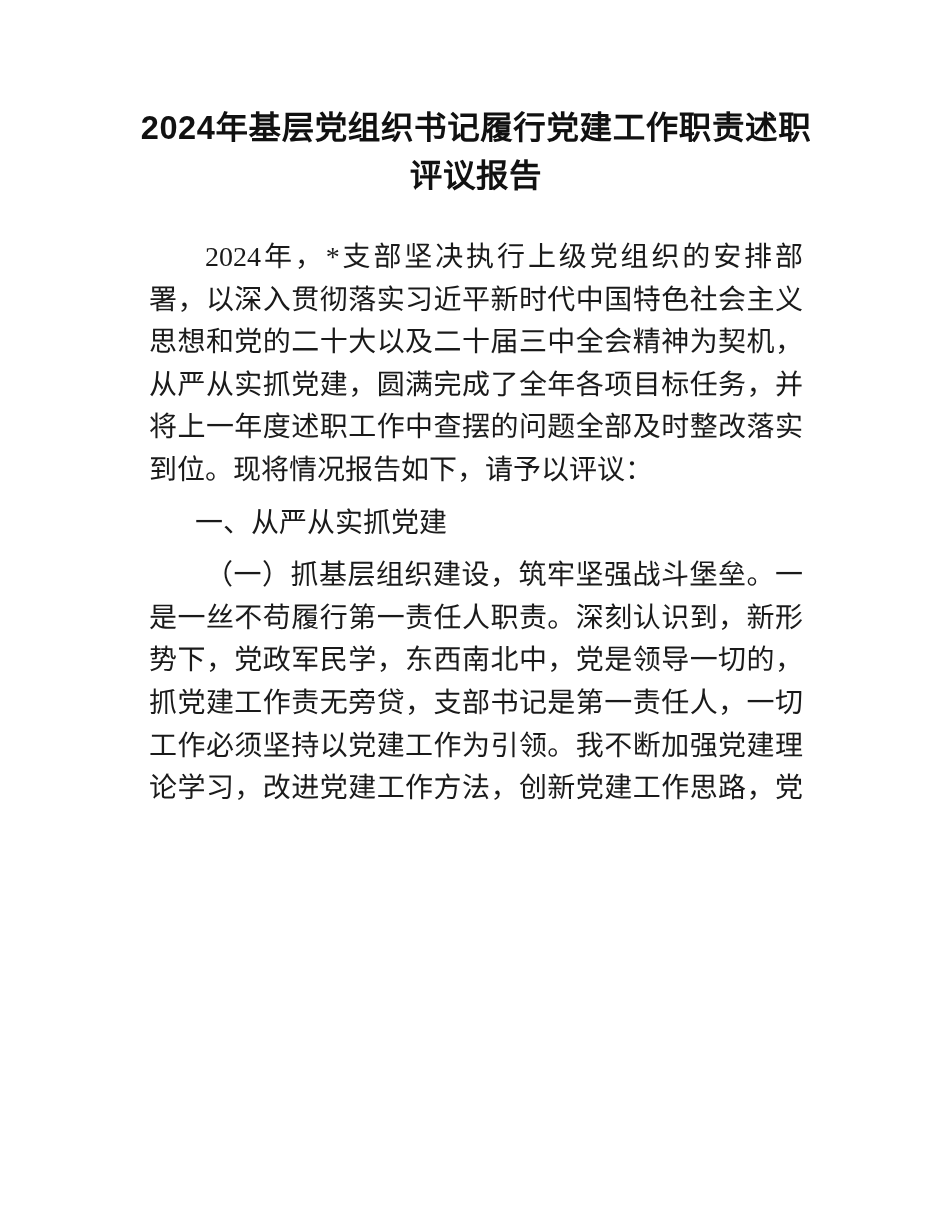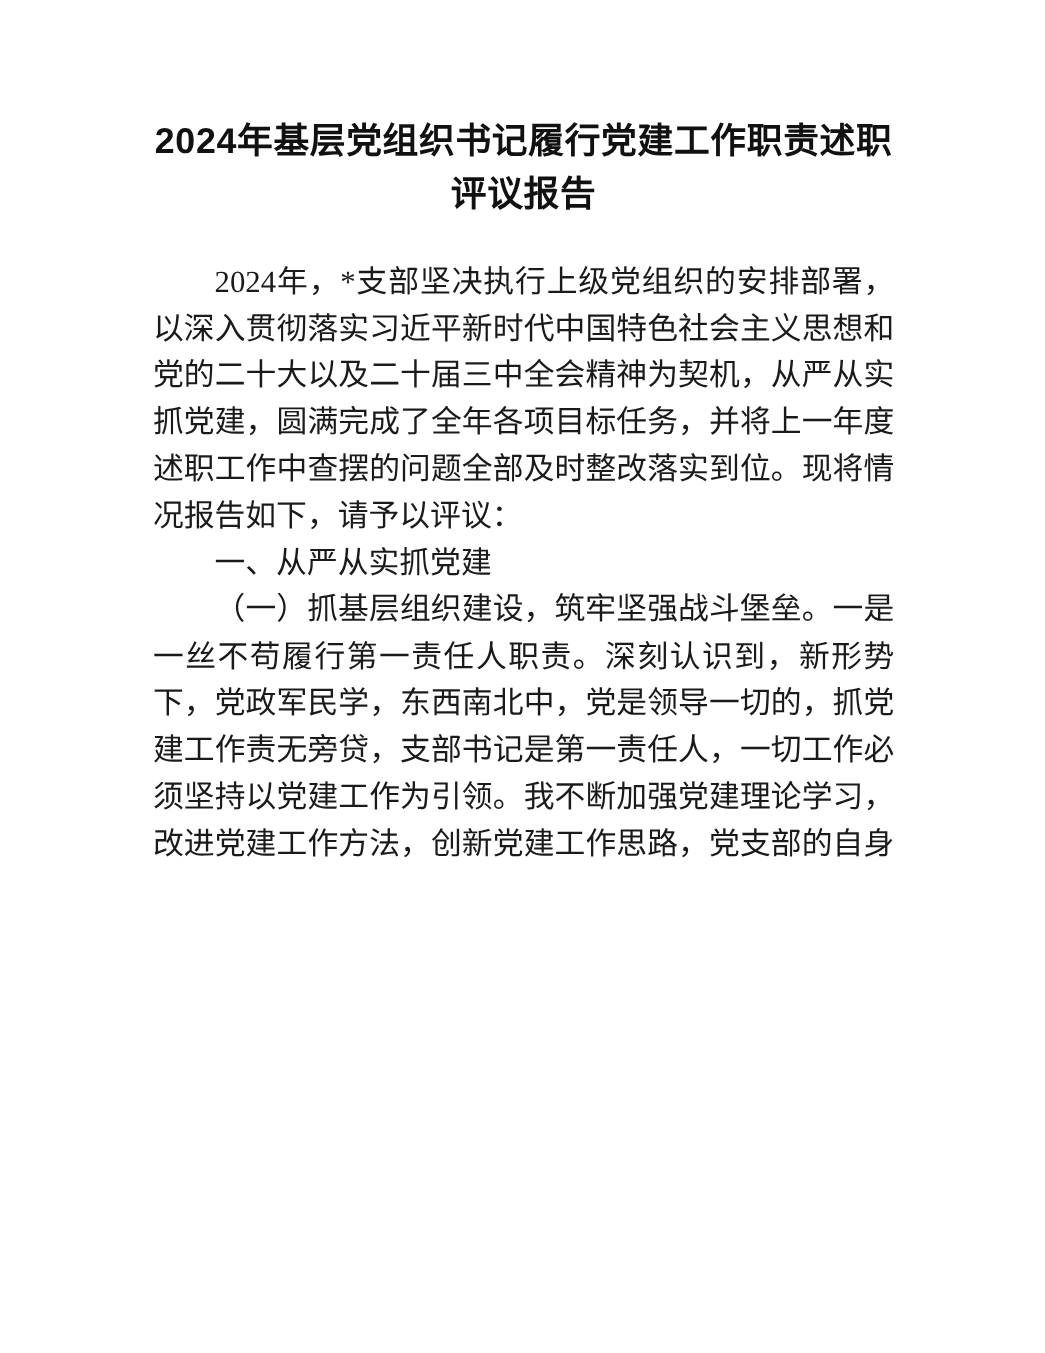--- a/index.html
+++ b/index.html
@@ -40,21 +40,21 @@
     white-space: normal;
     word-break: break-all;
   }
 
   
   .body-block {
     margin-top: 36px;
   }
 
   p.para {
-    margin: 0;
+    margin: 10px;
     padding: 0;
     font-family: "Liberation Serif", "DejaVu Serif", serif;
     font-size: 28px;
     line-height: 42.6px;
     color: #1a1a1a;
     text-align: justify;
     text-justify: inter-ideograph;
     text-indent: 2em;
     word-break: break-all;
     letter-spacing: 0;

